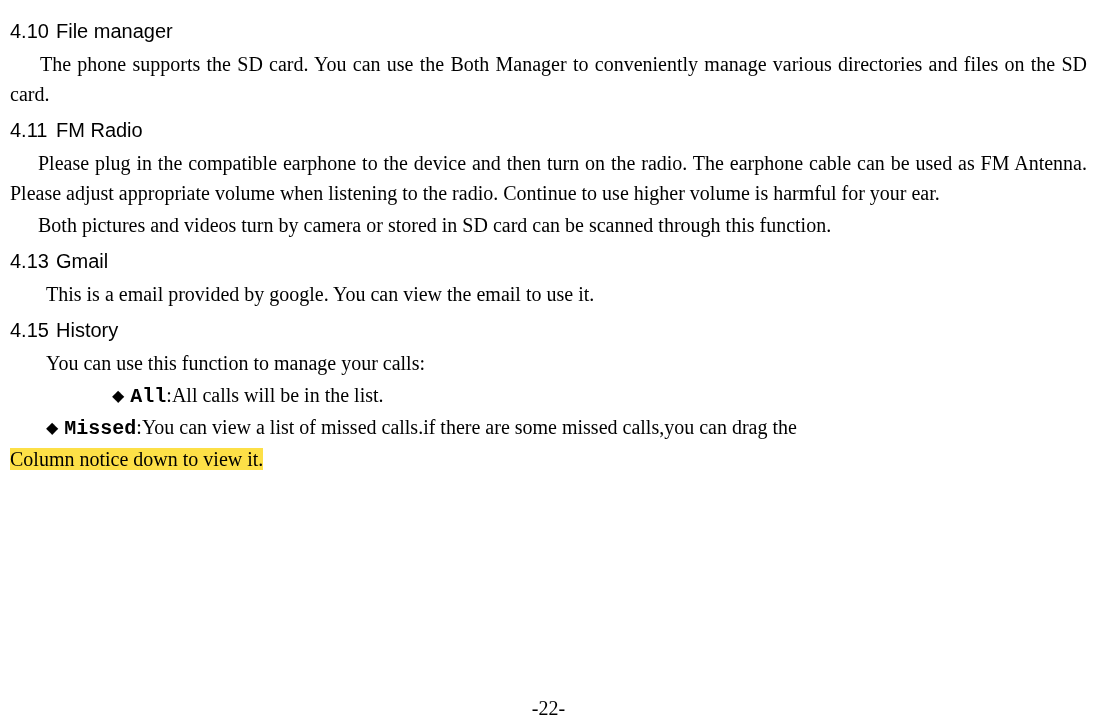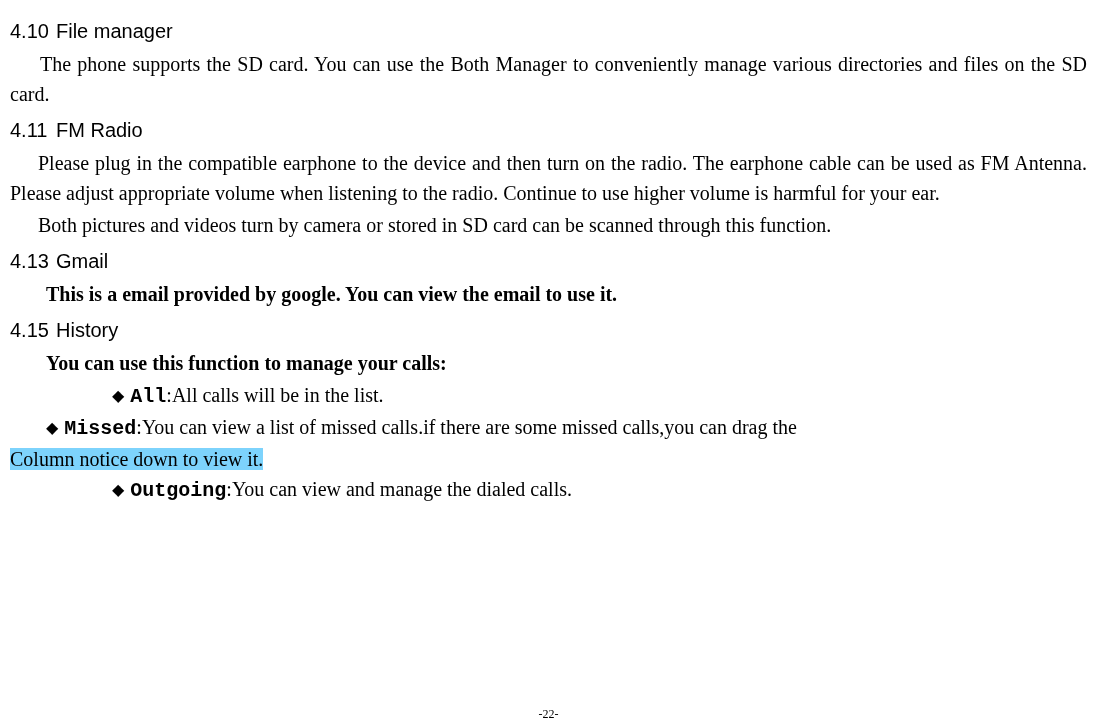--- a/index.html
+++ b/index.html
@@ -34,50 +34,49 @@
       margin-bottom: 2px;
     }
     .body-para.indent-small {
       text-indent: 28px;
     }
     .body-para.indent-med {
       text-indent: 30px;
     }
     .body-para.indent-large {
       text-indent: 36px;
-      font-weight: bold;
     }
     .bullet-row {
       margin-left: 102px;
       text-align: justify;
       text-indent: 0;
     }
     .bullet-row.cont {
       margin-left: 0;
       text-indent: 0;
     }
     .diamond {
       font-size: 16px;
       margin-right: 6px;
       vertical-align: 1px;
     }
     .bold {
       font-weight: bold;
       font-family: Liberation Mono, monospace;
     }
     .highlight {
-      background-color: #7dd3fc;
+      background-color: #fde047;
     }
     .page-num {
       position: absolute;
       bottom: 4px;
       left: 0;
       right: 0;
       text-align: center;
-      font-size: 12px;
+      font-size: 20px;
       font-family: 'Times New Roman', Times, serif;
     }
     .content {
       height: 100%;
     }
   </style>
 </head>
 <body>
 
 <div class="content">
@@ -107,19 +106,16 @@
 
   <p class="bullet-row">
     <span class="diamond">◆</span><span class="bold">All</span><span>:All calls will be in the list.</span>
   </p>
 
   <p class="bullet-row" style="text-align:justify;margin-left:36px;">
     <span class="diamond">◆</span><span class="bold">Missed</span><span>:You  can  view  a  list  of  missed  calls.if  there  are  some  missed  calls,you  can  drag  the </span>
   </p>
   <p class="bullet-row cont"><span class="highlight">Column notice down to view it.</span></p>
 
-  <p class="bullet-row">
-    <span class="diamond">◆</span><span class="bold">Outgoing</span><span>:You can view and manage the dialed calls.</span>
-  </p>
 
 </div>
 
 <div class="page-num">-22-</div>
 
 </body></html>

